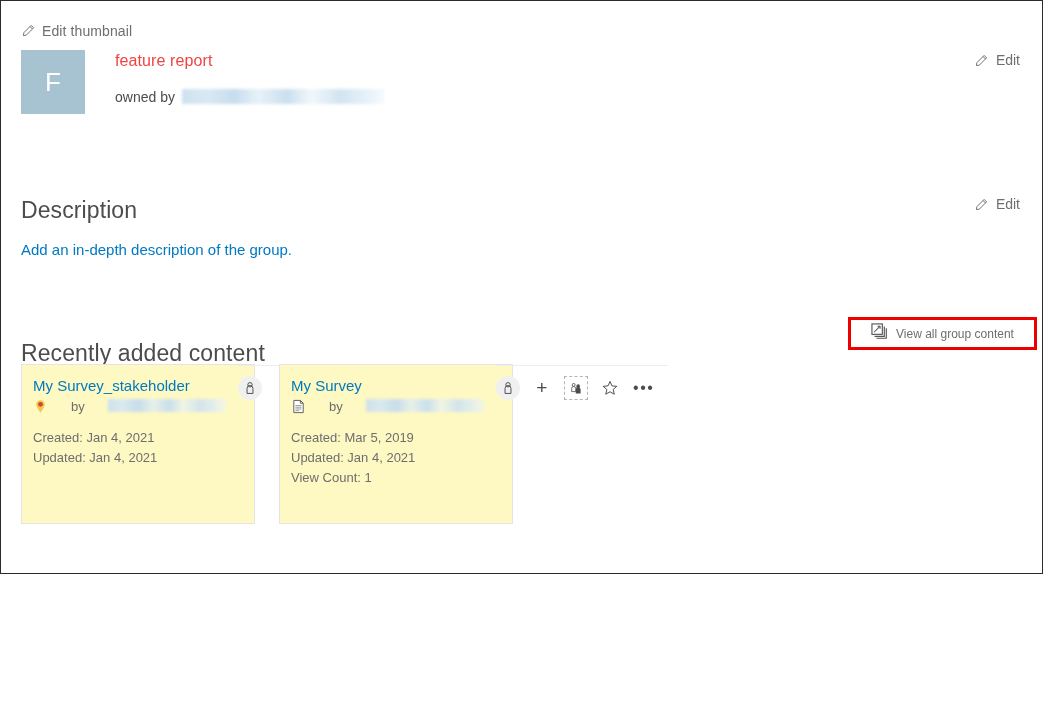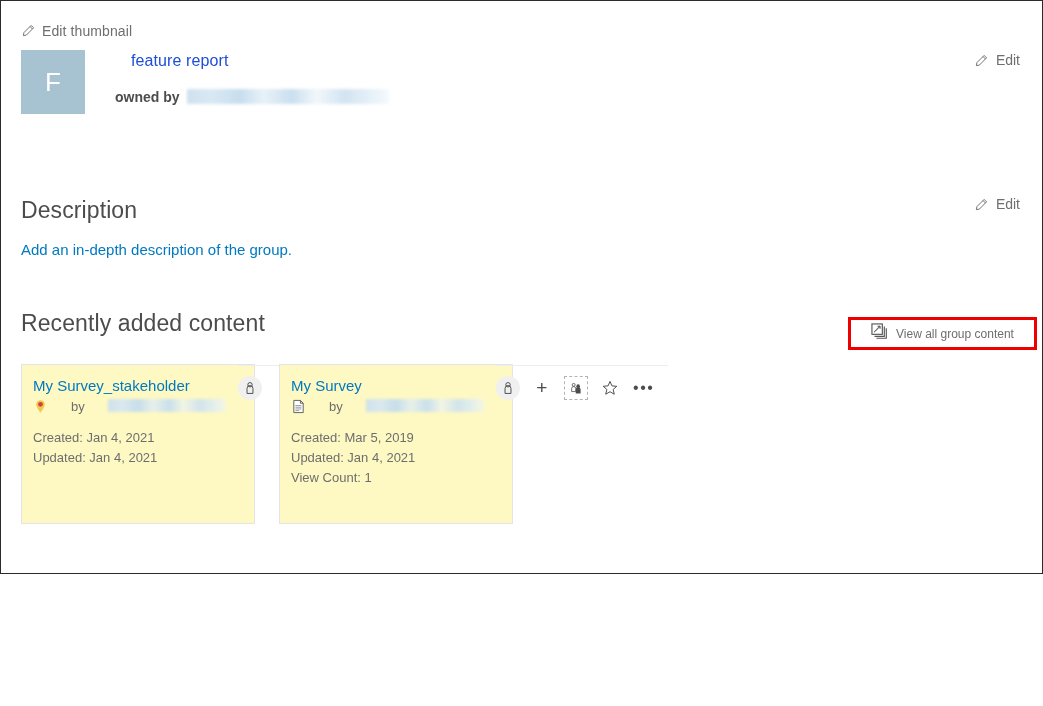--- a/index.html
+++ b/index.html
@@ -55,35 +55,34 @@
     color: #ffffff;
     font-size: 26px;
     display: flex;
     align-items: center;
     justify-content: center;
     font-weight: 400;
   }
 
   .group-title {
     position: absolute;
-    left: 130px;
+    left: 114px;
     top: 51px;
     font-size: 16px;
-    color: #1d4ed8;
+    color: #ef4444;
     letter-spacing: 0.1px;
   }
   .group-owner {
     position: absolute;
     left: 114px;
     top: 88px;
     font-size: 14px;
     color: #4c4c4c;
     display: flex;
     gap: 7px;
-    font-weight: bold;
   }
   .redacted {
     display: inline-block;
     height: 15px;
     border-radius: 1px;
     background:
       linear-gradient(90deg,
         rgba(203,223,238,0.95) 0%,
         rgba(213,230,242,0.9) 12%,
         rgba(196,219,236,0.95) 26%,
@@ -113,21 +112,21 @@
   
   .section-title {
     position: absolute;
     left: 20px;
     font-size: 23px;
     color: #4c4c4c;
     font-weight: 400;
     letter-spacing: 0.1px;
   }
   #desc-title { top: 196px; }
-  #recent-title { top: 309px; }
+  #recent-title { top: 339px; }
 
   .desc-link {
     position: absolute;
     left: 20px;
     top: 240px;
     font-size: 15px;
     color: #0079c1;
     text-decoration: none;
     cursor: pointer;
   }

